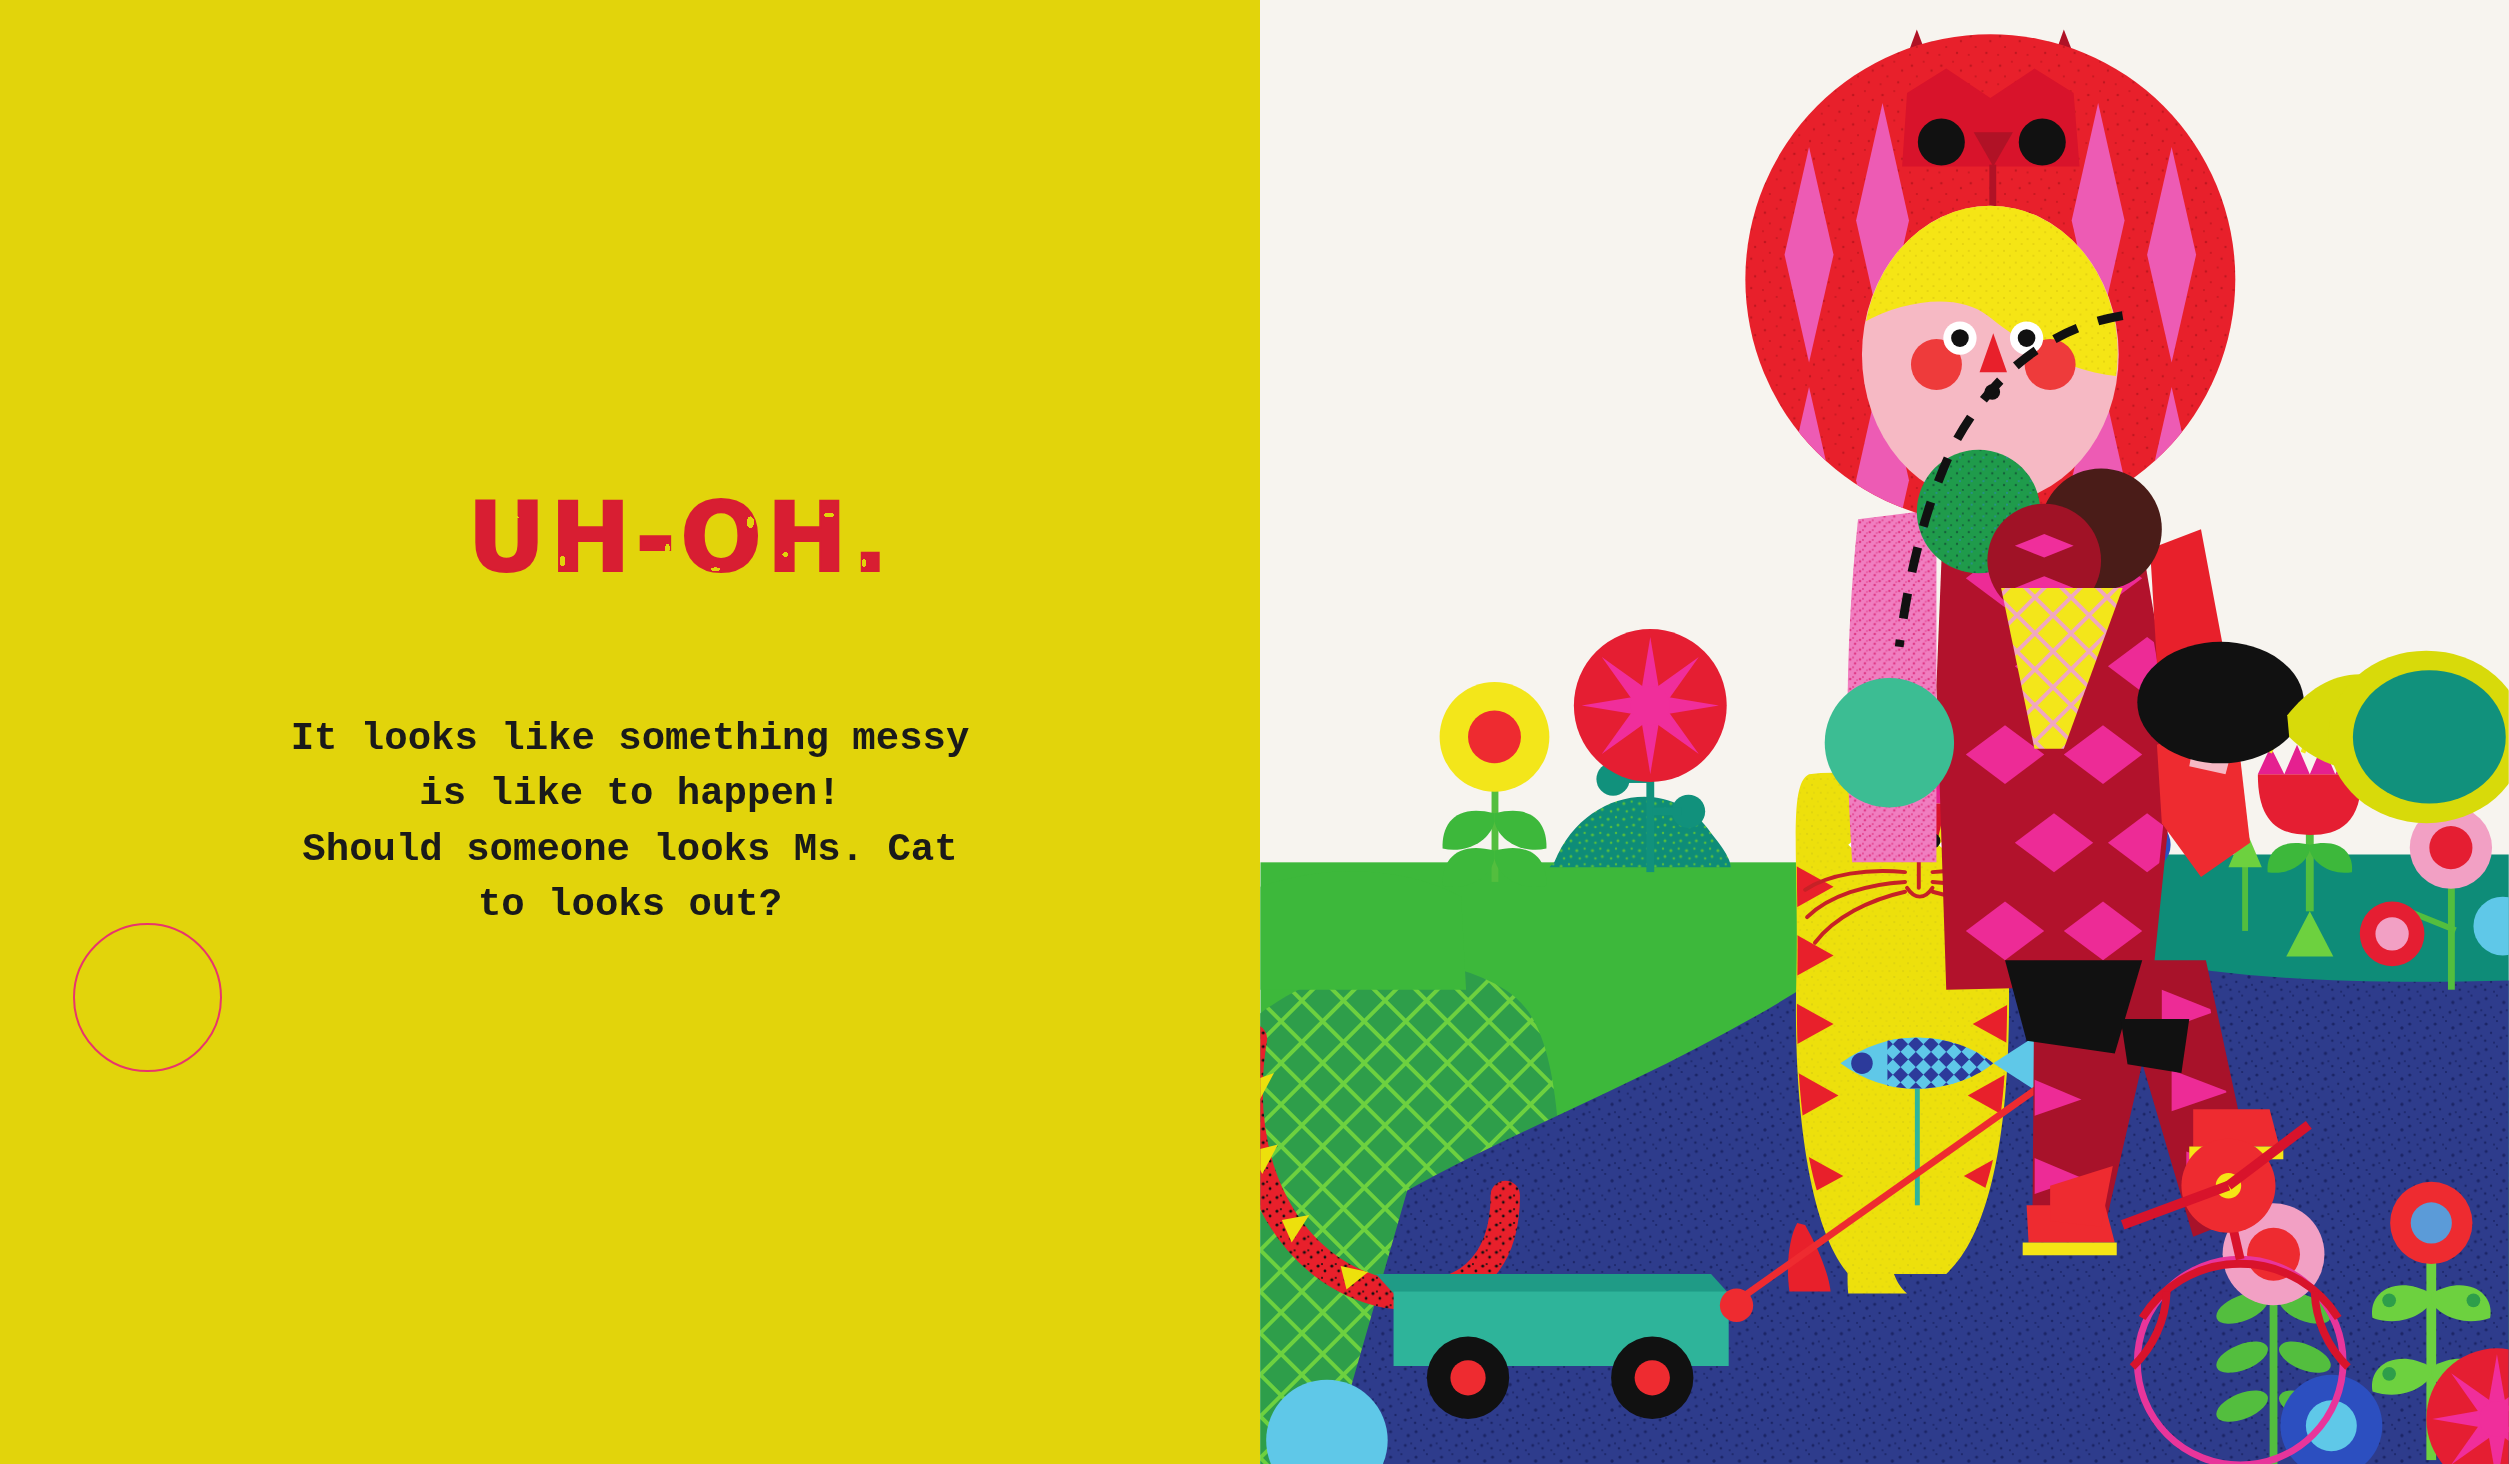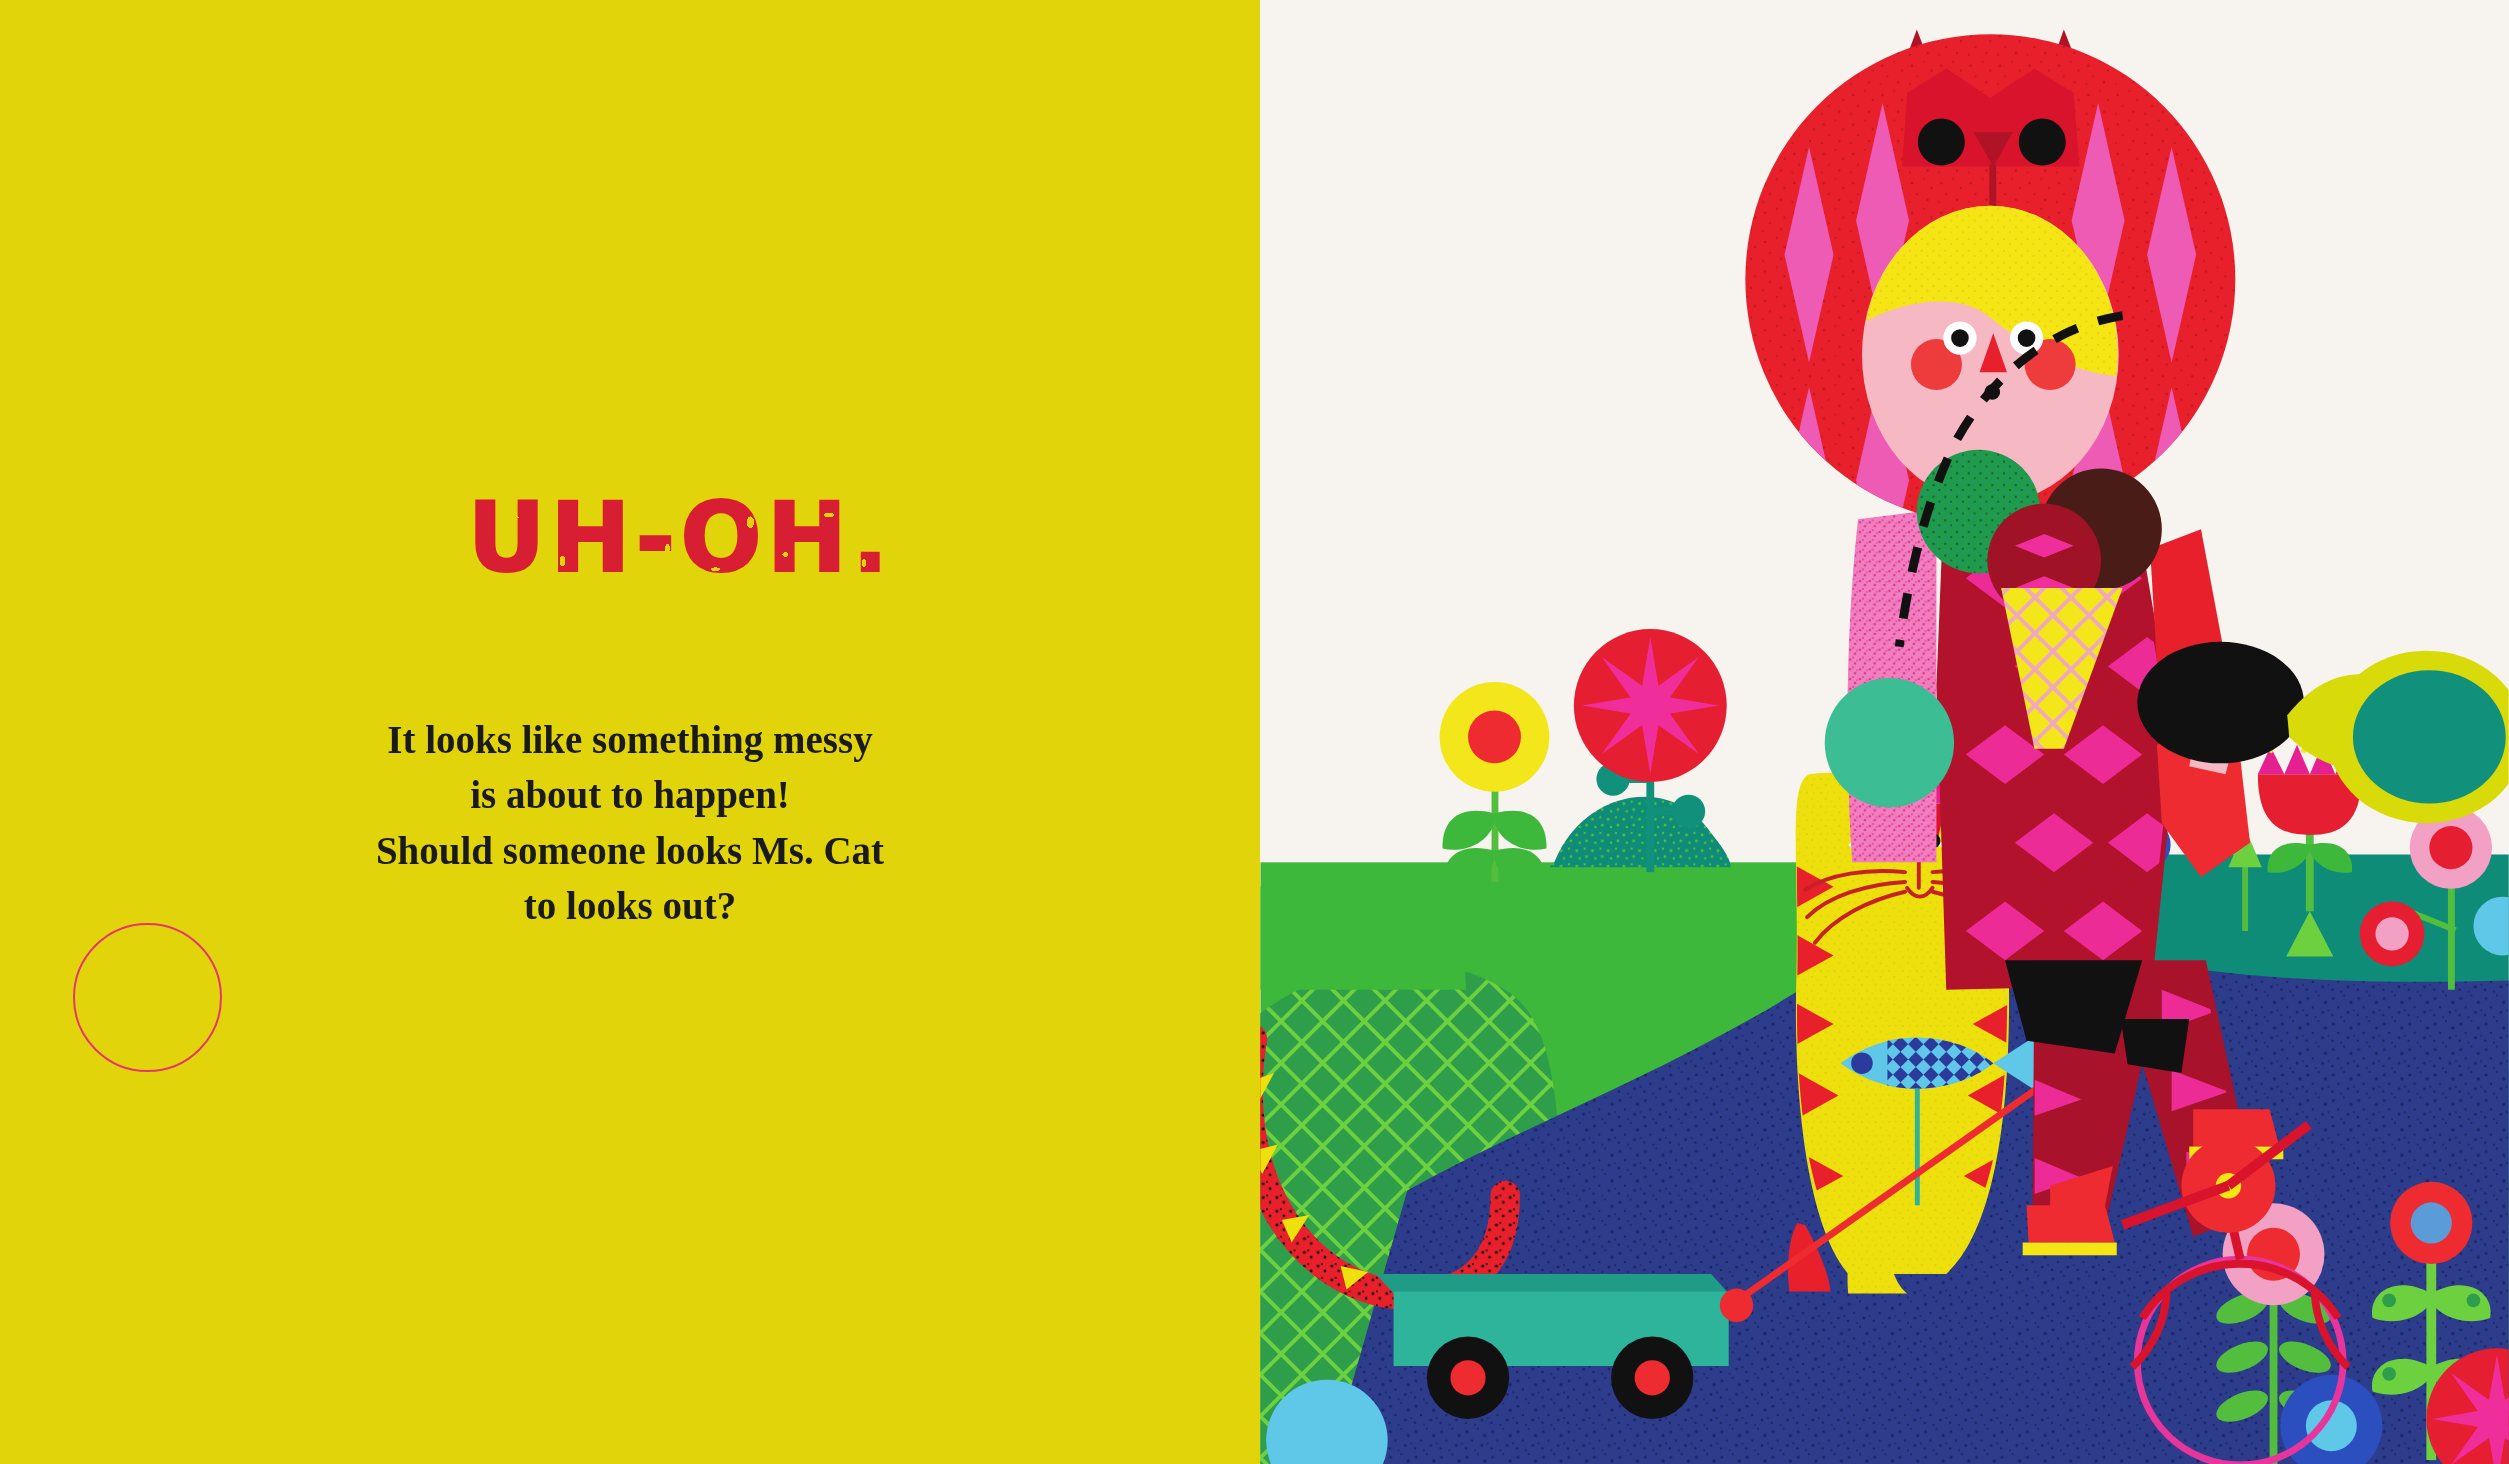--- a/index.html
+++ b/index.html
@@ -45,21 +45,21 @@
       radial-gradient(ellipse 4.9px 3.9px at 74% 66%, #E2D40B 60%, transparent 61%),
       radial-gradient(ellipse 8.8px 3.9px at 84% 28%, #E2D40B 60%, transparent 61%),
       radial-gradient(ellipse 3.9px 6.9px at 92% 74%, #E2D40B 60%, transparent 61%),
       radial-gradient(ellipse 5.9px 2.9px at 30% 88%, #E2D40B 60%, transparent 61%),
       radial-gradient(ellipse 4.9px 4.9px at 54% 12%, #E2D40B 60%, transparent 61%);
   }
   .body-copy {
     position:absolute;
     left:0; top:712px; width:1260px;
     text-align:center;
-    font-family:Liberation Serif, serif;
+    font-family:Liberation Mono, monospace;
     font-size:39px;
     font-weight:bold;
     color:#1A1A1A;
     line-height:1.42;
   }
   .circle-outline {
     position:absolute;
     left:73px; top:923px;
     width:149px; height:149px;
     border:2.9px solid #E8356D;
@@ -81,21 +81,21 @@
 <div class="page">
 
   <div class="left-page">
 
     <div class="headline">
       <span class="headline-inner">UH-OH.</span>
     </div>
 
     <div class="body-copy">
       <div>It looks like something messy</div>
-      <div>is about to happen!</div>
+      <div>is like to happen!</div>
       <div>Should someone looks Ms. Cat</div>
       <div>to looks out?</div>
     </div>
 
     <div class="circle-outline"></div>
   </div>
 
   <div class="right-page">
     <svg class="svg-art" viewBox="0 0 1274 1494">
       <defs>

